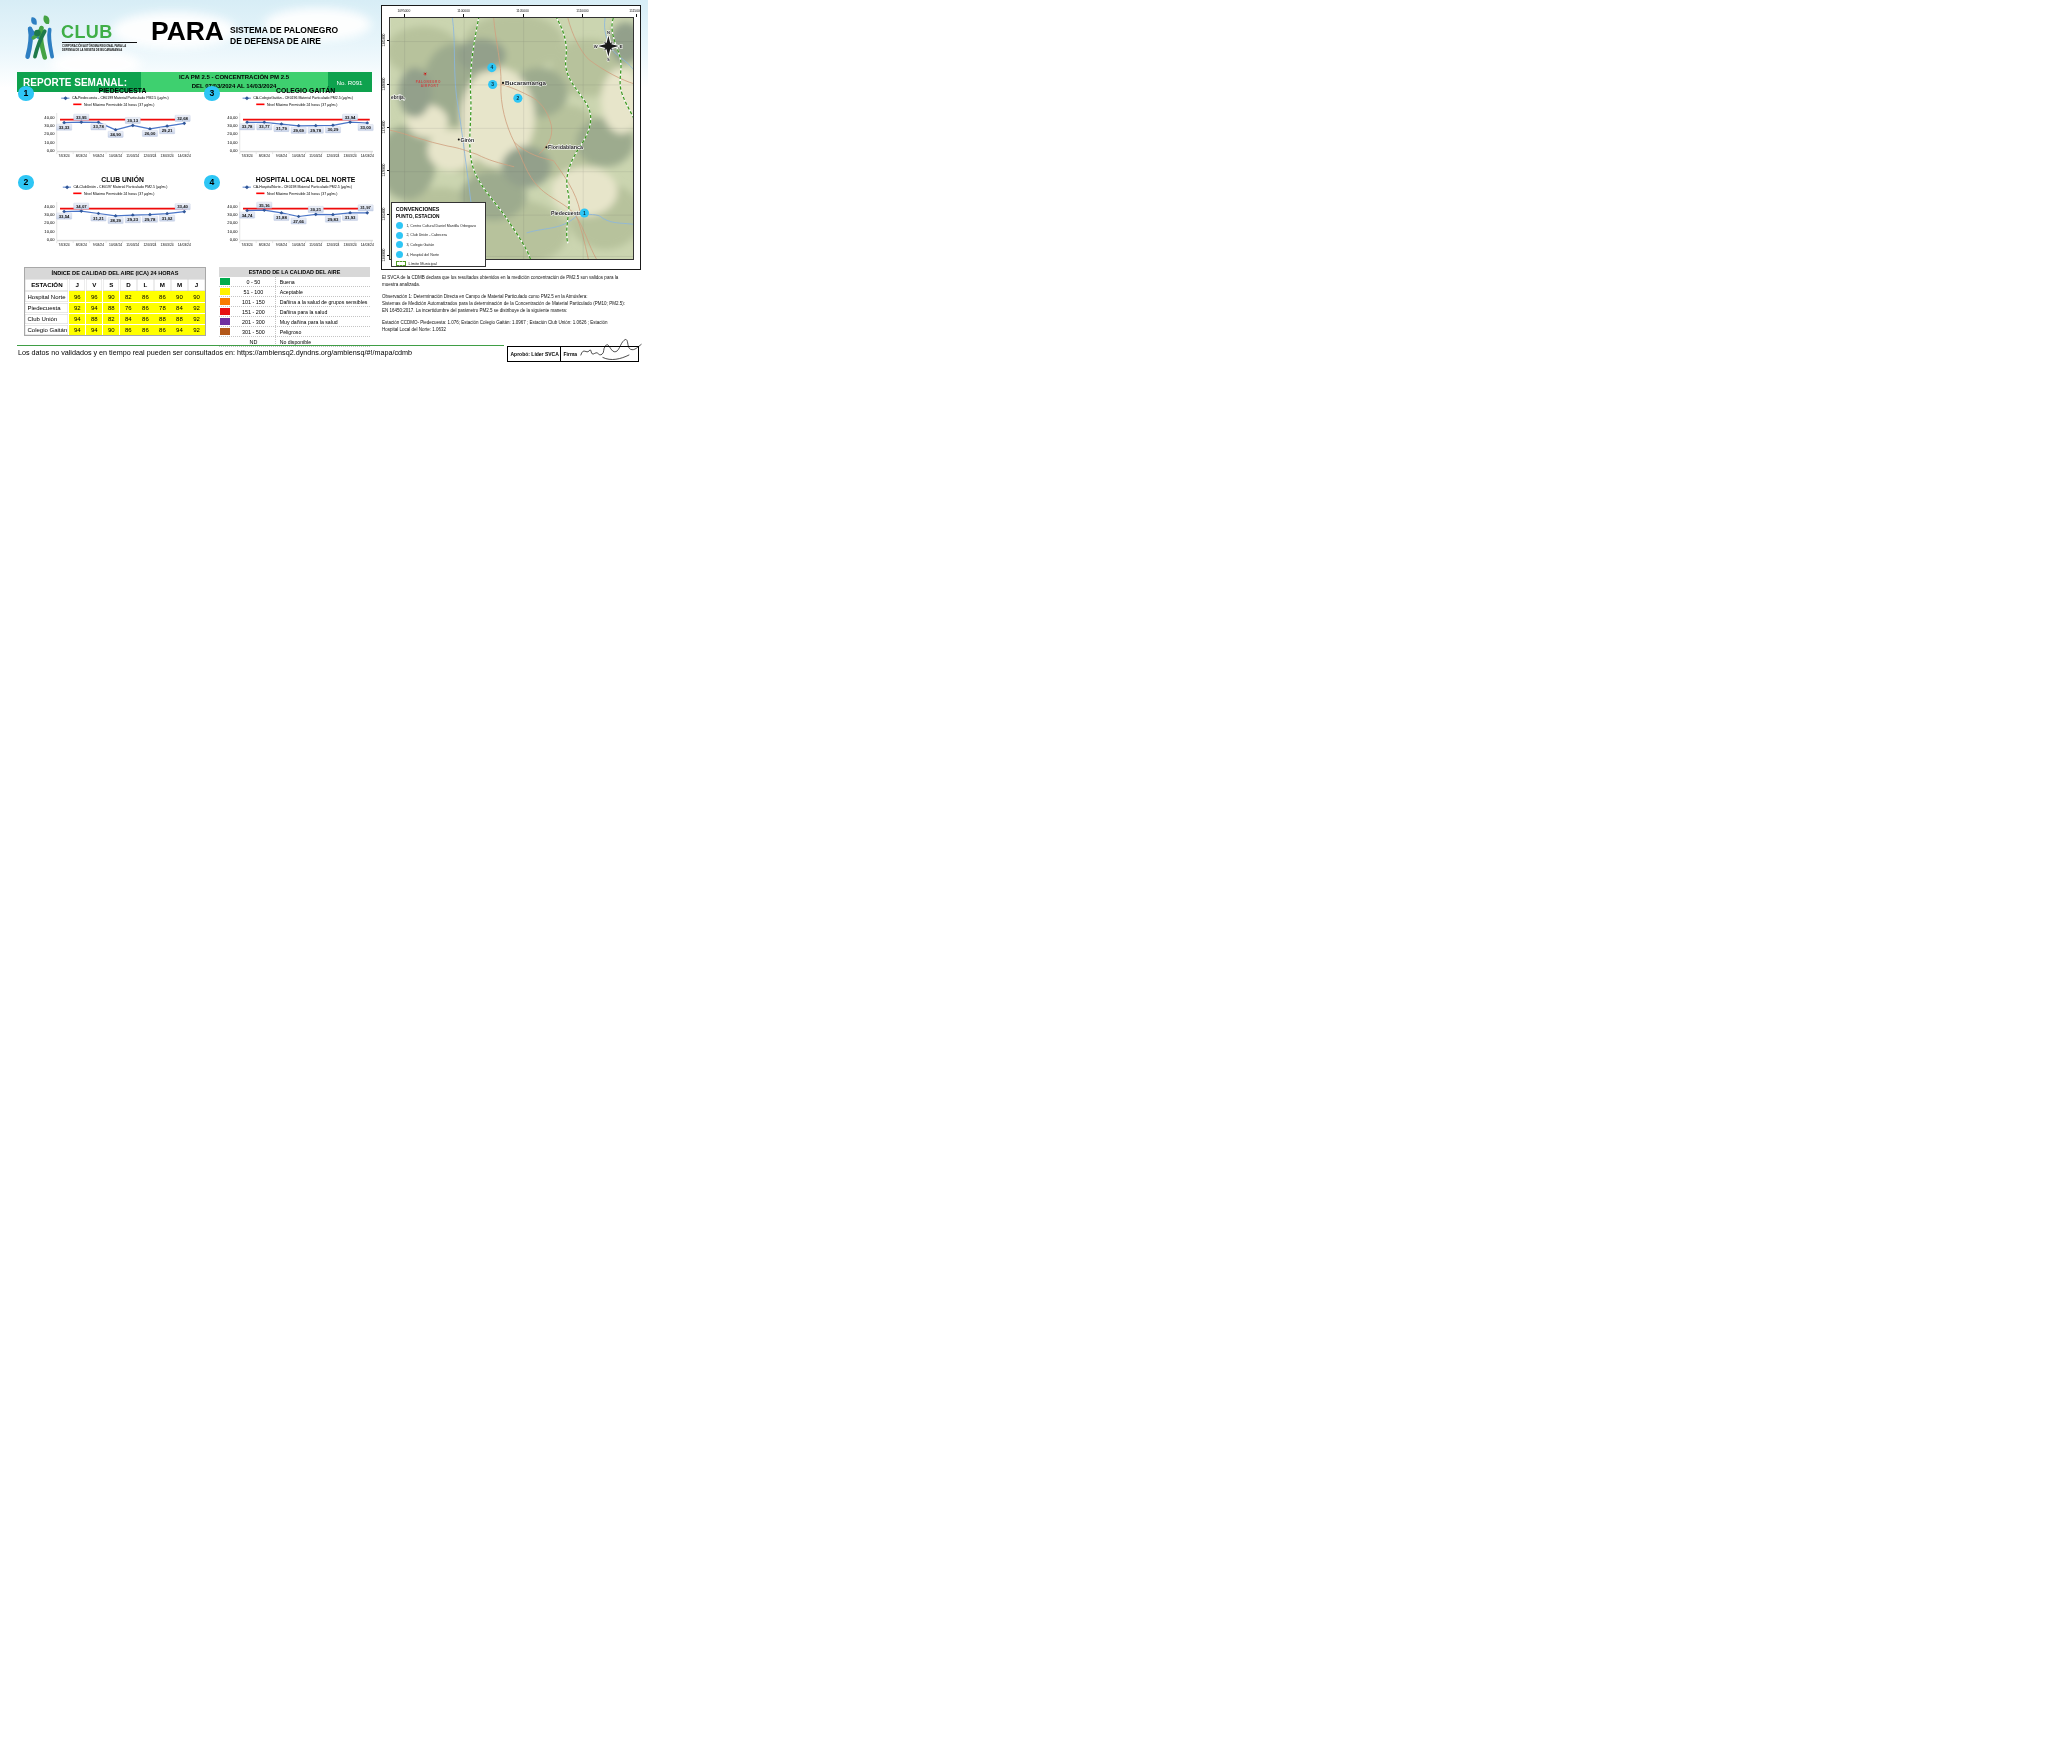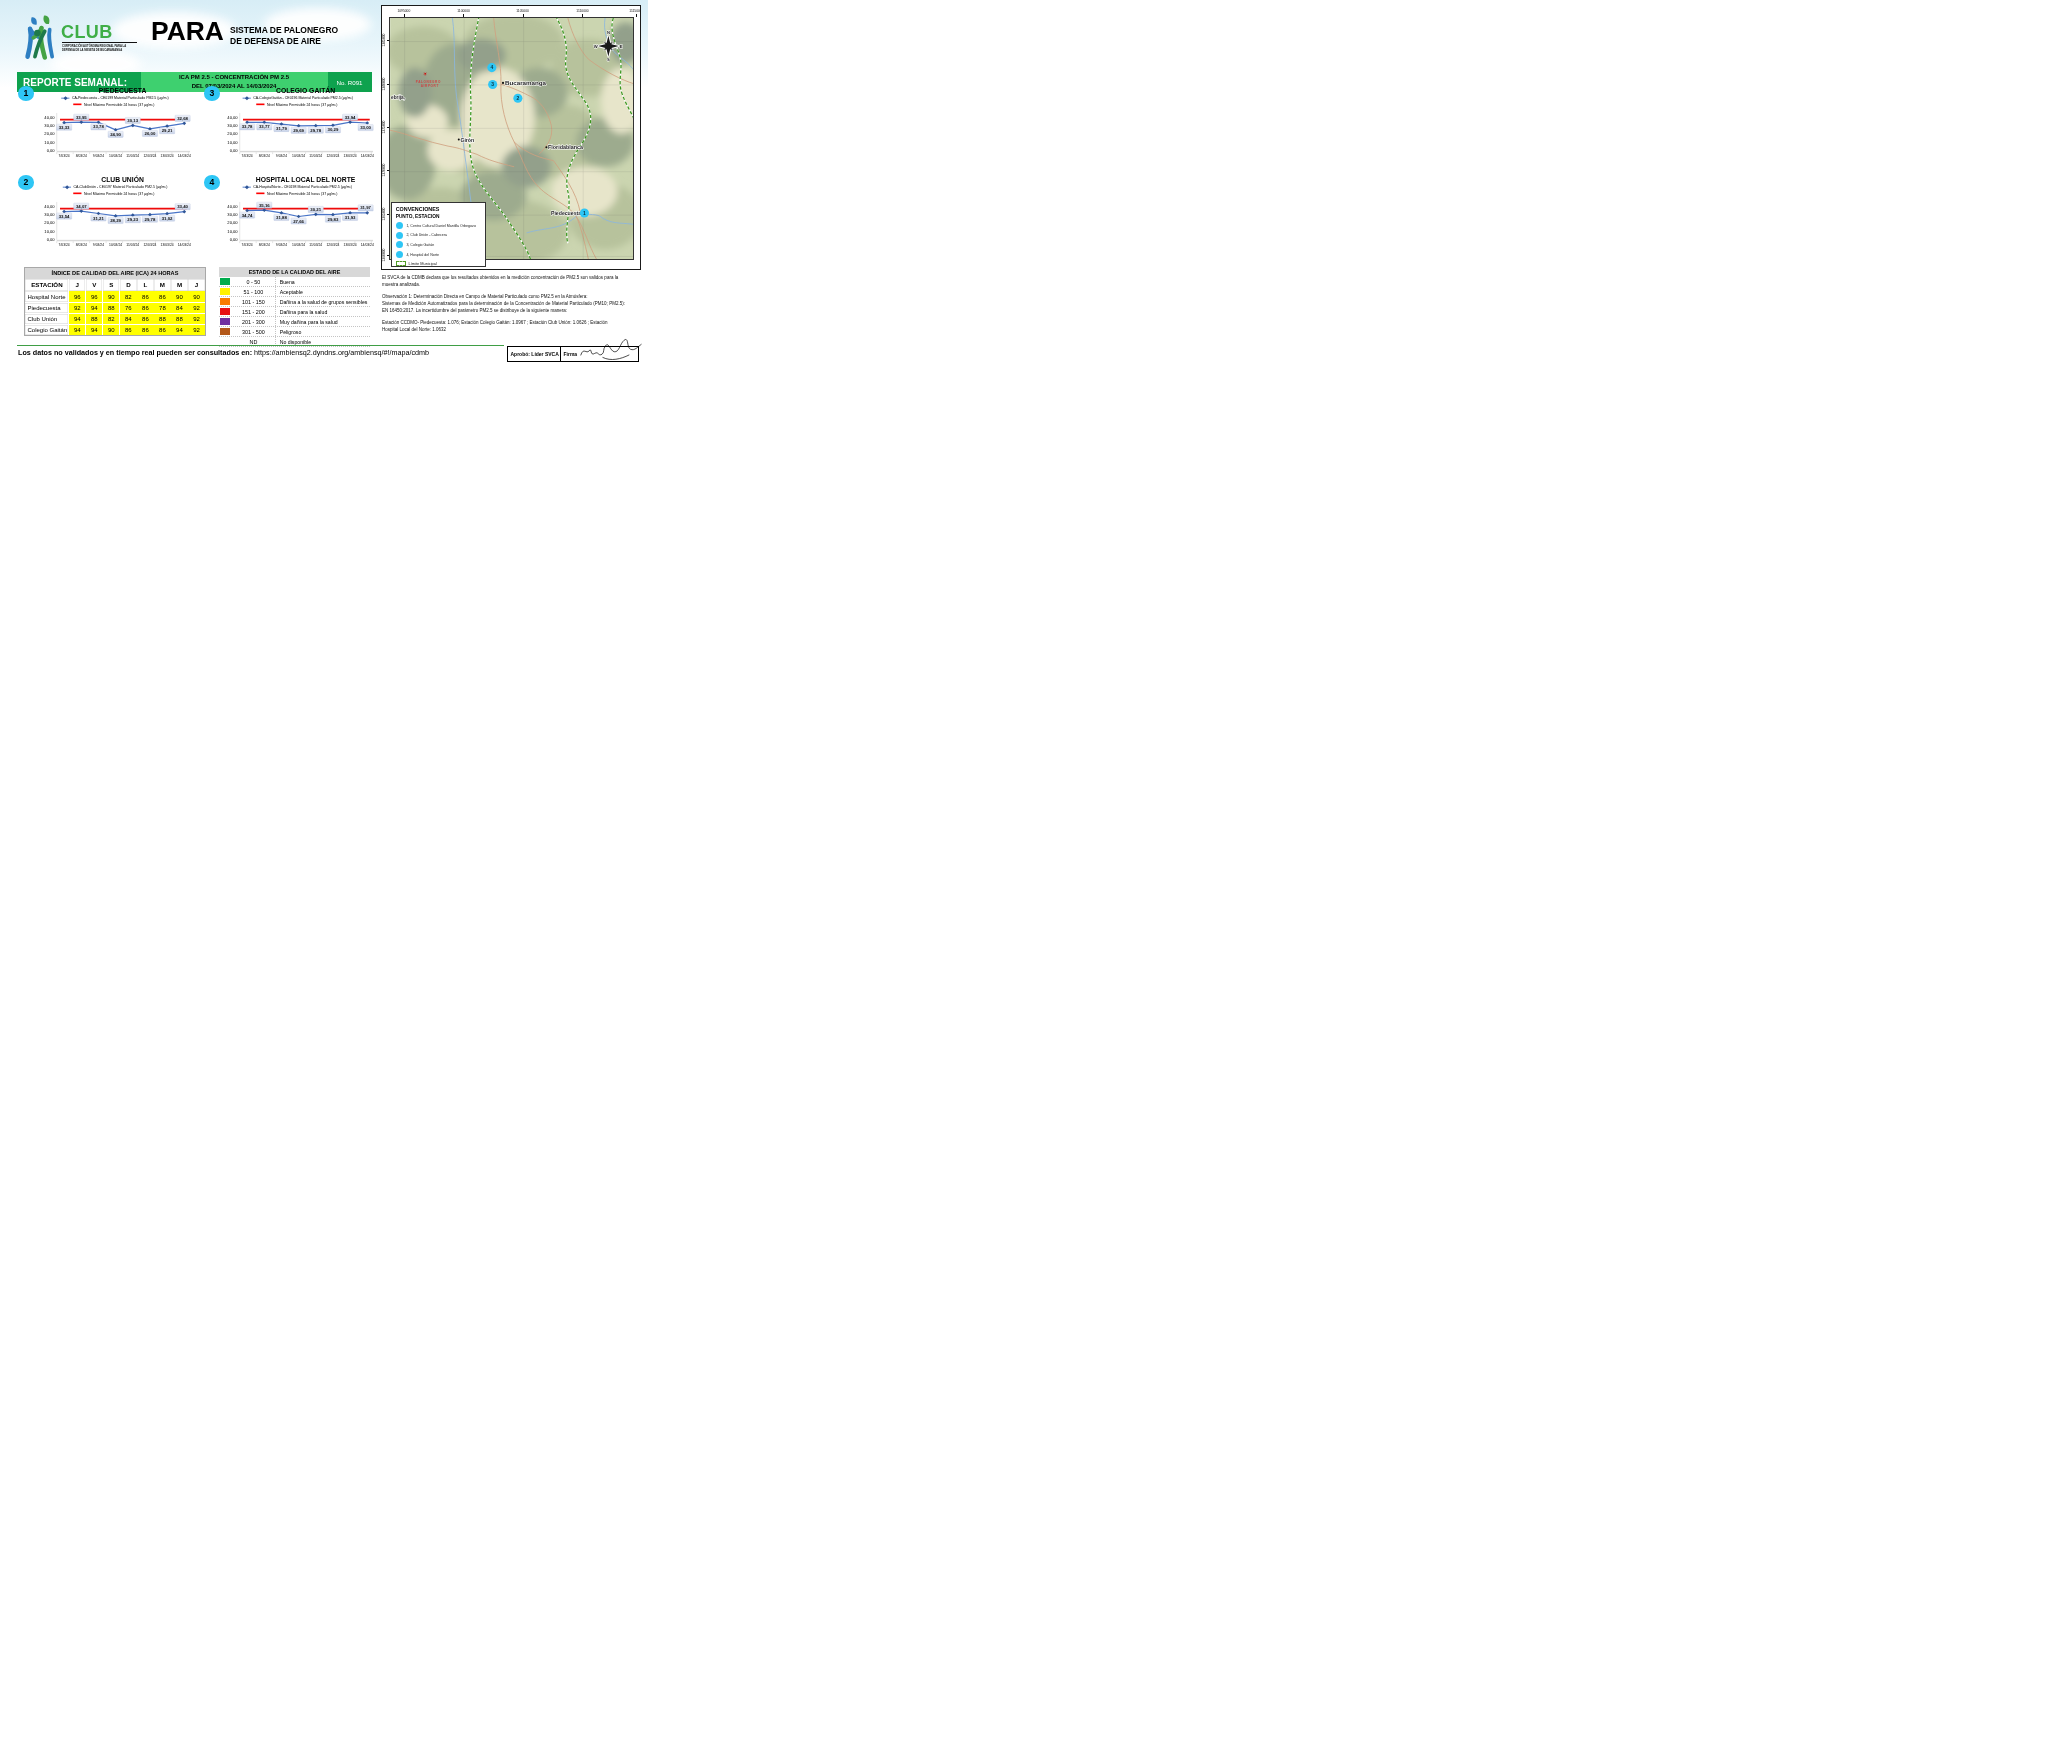--- a/index.html
+++ b/index.html
@@ -42,21 +42,21 @@
   .estado-row .lb{display:flex;align-items:center;font-size:5.2px;border-left:0.4px dotted #c4c4c4;padding-left:3.3px;}
 
   
   .notes{position:absolute;left:382px;top:275px;width:243px;color:#111;}
   .notes p{margin:0 0 5.8px 0;font-size:4.5px;line-height:1.5;}
   .notes .p2{white-space:pre-line;text-align:justify;}
 
   
   .footer-line{position:absolute;left:16.5px;top:345px;width:487px;height:1px;background:#3f9e45;}
   .footer-text{position:absolute;left:18px;top:348px;font-size:7.2px;color:#000;}
-  .footer-text b{font-weight:700;}
+  .footer-text b{font-weight:400;}
   .apr-box{position:absolute;top:346px;height:15.7px;border:0.8px solid #000;box-sizing:border-box;display:flex;align-items:center;background:#fff;}
   .apr1{left:507px;width:54px;font-size:5px;font-weight:700;padding-left:2.5px;}
   .apr2{left:560px;width:79px;font-size:5px;font-weight:700;padding-left:2.5px;}
   .sig{position:absolute;left:578px;top:333px;}
 
   
   .map-panel{position:absolute;left:381px;top:5px;width:260px;height:265px;background:#fff;border:0.8px solid #1a1a1a;border-top:1.2px solid #1a1a1a;box-sizing:border-box;overflow:hidden;}
   .map-inner{position:absolute;left:7.4px;top:10.7px;width:245px;height:243px;border:0.6px solid #333;box-sizing:border-box;overflow:hidden;}
   .mcoord-top{position:absolute;top:2.5px;width:23px;text-align:center;font-size:3.3px;color:#111;}
   .mtick-top{position:absolute;top:7.9px;width:0.6px;height:2.9px;background:#111;}

